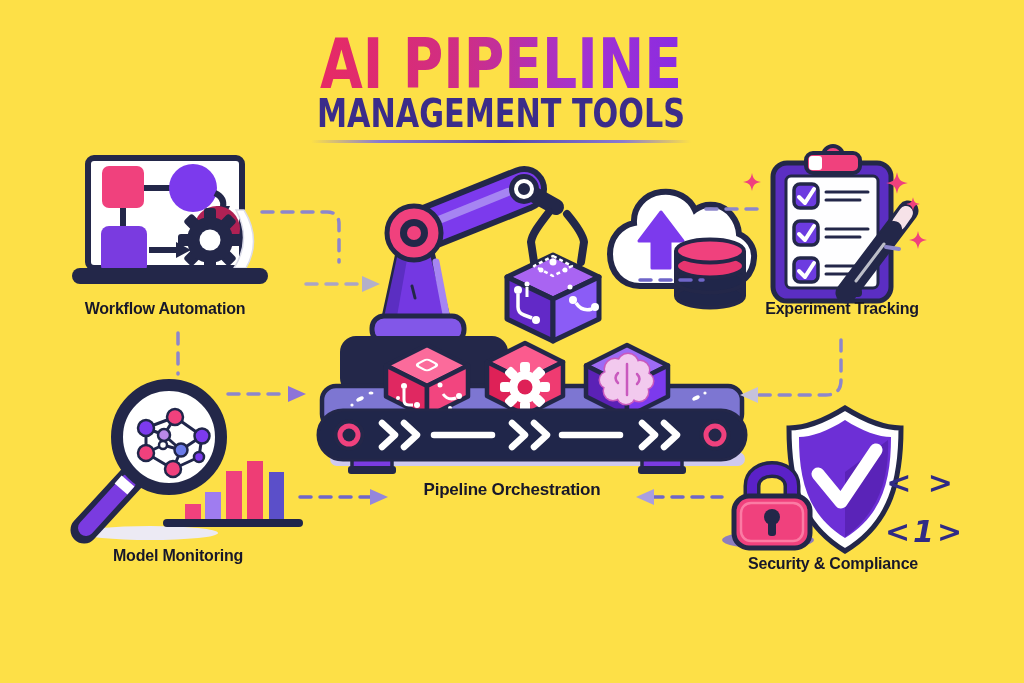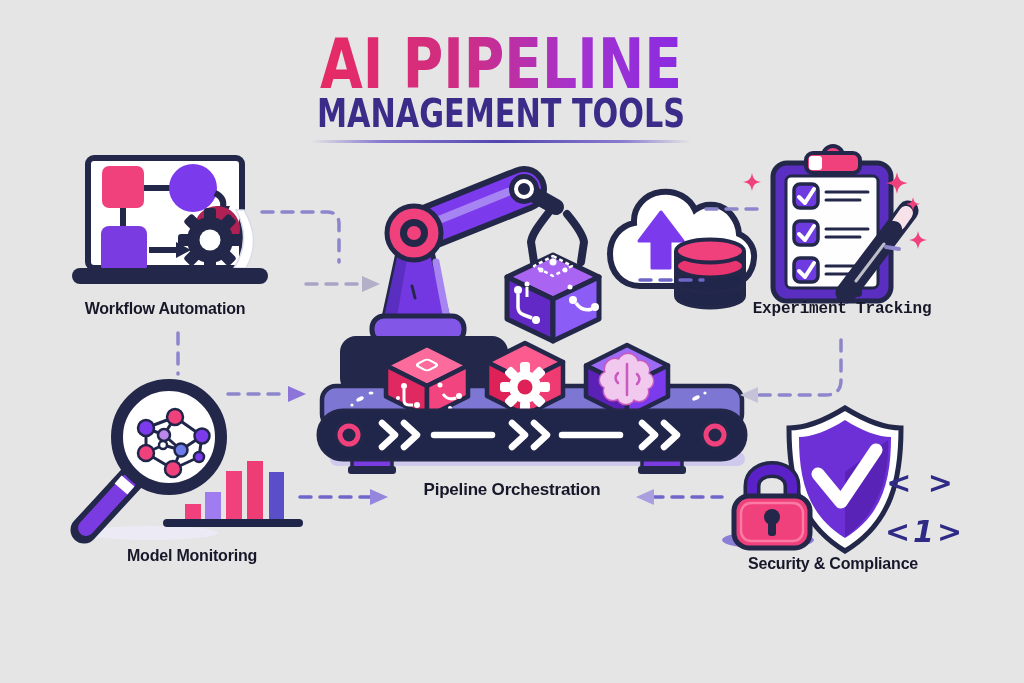--- a/index.html
+++ b/index.html
@@ -1,21 +1,21 @@
 <!DOCTYPE html>
 <html style="--pink: #F0417D; --magenta: #E8356F; --purple: #7C3AED; --purple-deep: #5B2EC2; --navy: #232749; --platform-purple: #7D76D2; --connector: #8D86CC; --connector-strong: #6F66C9; --title-dark: #3B2C8A; --label-text: #17172A; --code-text: #2F2A85; --title-gradient-start: #E72A64; --title-gradient-end: #8A2BE2;"><head>
 <meta charset="utf-8">
 <style>
   :root{
     --pink:#F0417D; --magenta:#E8356F; --purple:#7C3AED; --purple-deep:#5B2EC2;
     --navy:#232749; --platform-purple:#7D76D2; --connector:#8D86CC; --connector-strong:#6F66C9;
     --title-dark:#3B2C8A; --label-text:#17172A; --code-text:#2F2A85;
   }
   html,body{margin:0;padding:0;background:#777;}
-  #canvas{position:relative;width:1024px;height:683px;background:#e5e5e5;overflow:hidden;
+  #canvas{position:relative;width:1024px;height:683px;background:#fde047;overflow:hidden;
           font-family:"Liberation Sans",sans-serif;}
   #art,.title-svg{position:absolute;left:0;top:0;}
   .title-svg{z-index:3;}
   #art{z-index:1;}
   .f-pink{fill:var(--pink);} .f-magenta{fill:var(--magenta);} .f-purple{fill:var(--purple);}
   .f-navy{fill:var(--navy);} .s-navy{stroke:var(--navy);}
   .node-label{position:absolute;z-index:4;transform:translateX(-50%);white-space:nowrap;
     font-weight:700;font-size:16px;color:var(--label-text);letter-spacing:-0.2px;}
   .underline{position:absolute;z-index:3;left:311px;top:140px;width:380px;height:3px;border-radius:2px;
     background:linear-gradient(90deg,rgba(122,104,200,0) 0%,#8a7bd0 18%,#5145ae 50%,#8a7bd0 82%,rgba(122,104,200,0) 100%);}
@@ -352,20 +352,20 @@
       <line class="dash dash-strong" x1="652" y1="497" x2="722" y2="497"></line>
       <polygon points="654,489 636,497 654,505" fill="#A99EE0"></polygon>
       <path class="dash" d="M841 340 V380 Q841 395 826 395 H758"></path>
       <polygon points="758,387 740,395 758,403" fill="#C6C2DA"></polygon>
       <line class="dash" x1="706" y1="209" x2="760" y2="209" stroke-dasharray="9 8"></line>
       <line class="dash dash-strong" x1="640" y1="280" x2="703" y2="280" stroke-dasharray="9 8"></line>
     </g>
   </svg>
 
   <div class="node-label" style="left:165px;top:300px;">Workflow Automation</div>
-  <div class="node-label" style="left:842px;top:300px;font-family:Liberation Mono, monospace;">Experiment Tracking</div>
+  <div class="node-label" style="left:842px;top:300px;">Experiment Tracking</div>
   <div class="node-label" style="left:512px;top:480px;font-size:17px;">Pipeline Orchestration</div>
-  <div class="node-label" style="left:192px;top:547px;">Model Monitoring</div>
+  <div class="node-label" style="left:178px;top:547px;">Model Monitoring</div>
   <div class="node-label" style="left:833px;top:555px;">Security &amp; Compliance</div>
 
   <div class="code-glyph" style="left:921px;top:482px;">&lt; &gt;</div>
   <div class="code-glyph code-italic" style="left:925px;top:531px;">&lt;1&gt;</div>
 </div>
 
 </body></html>

